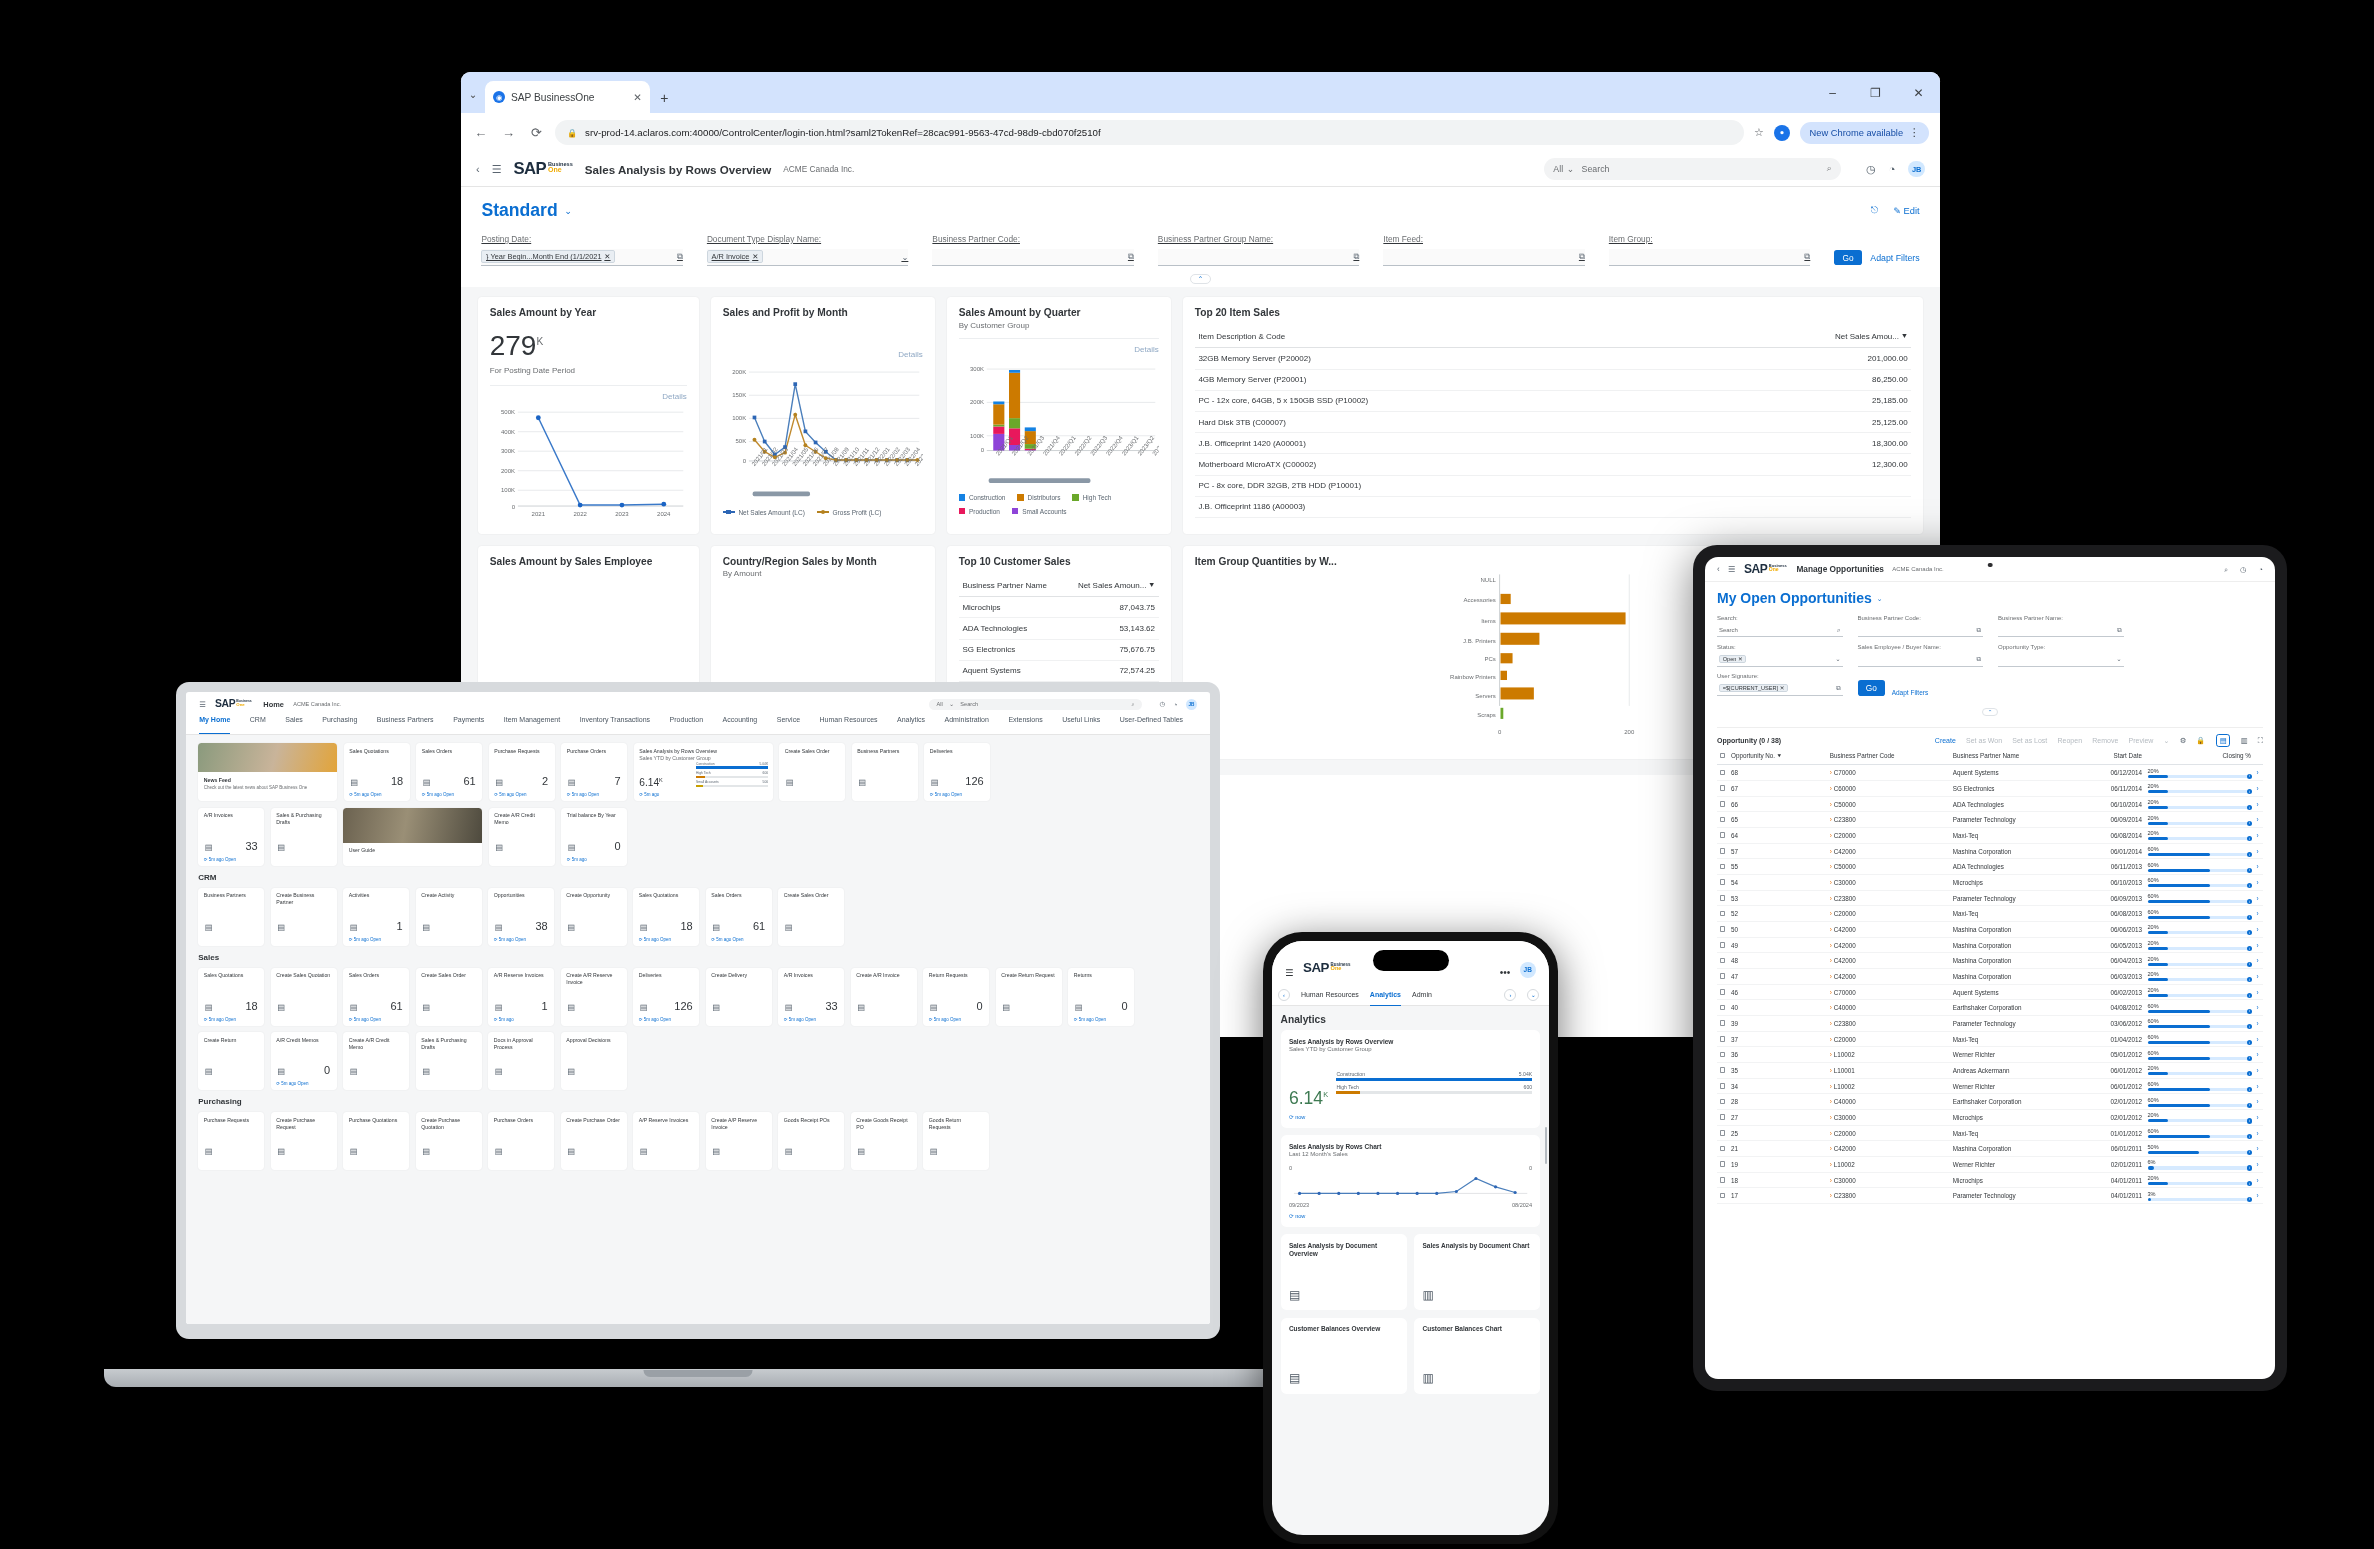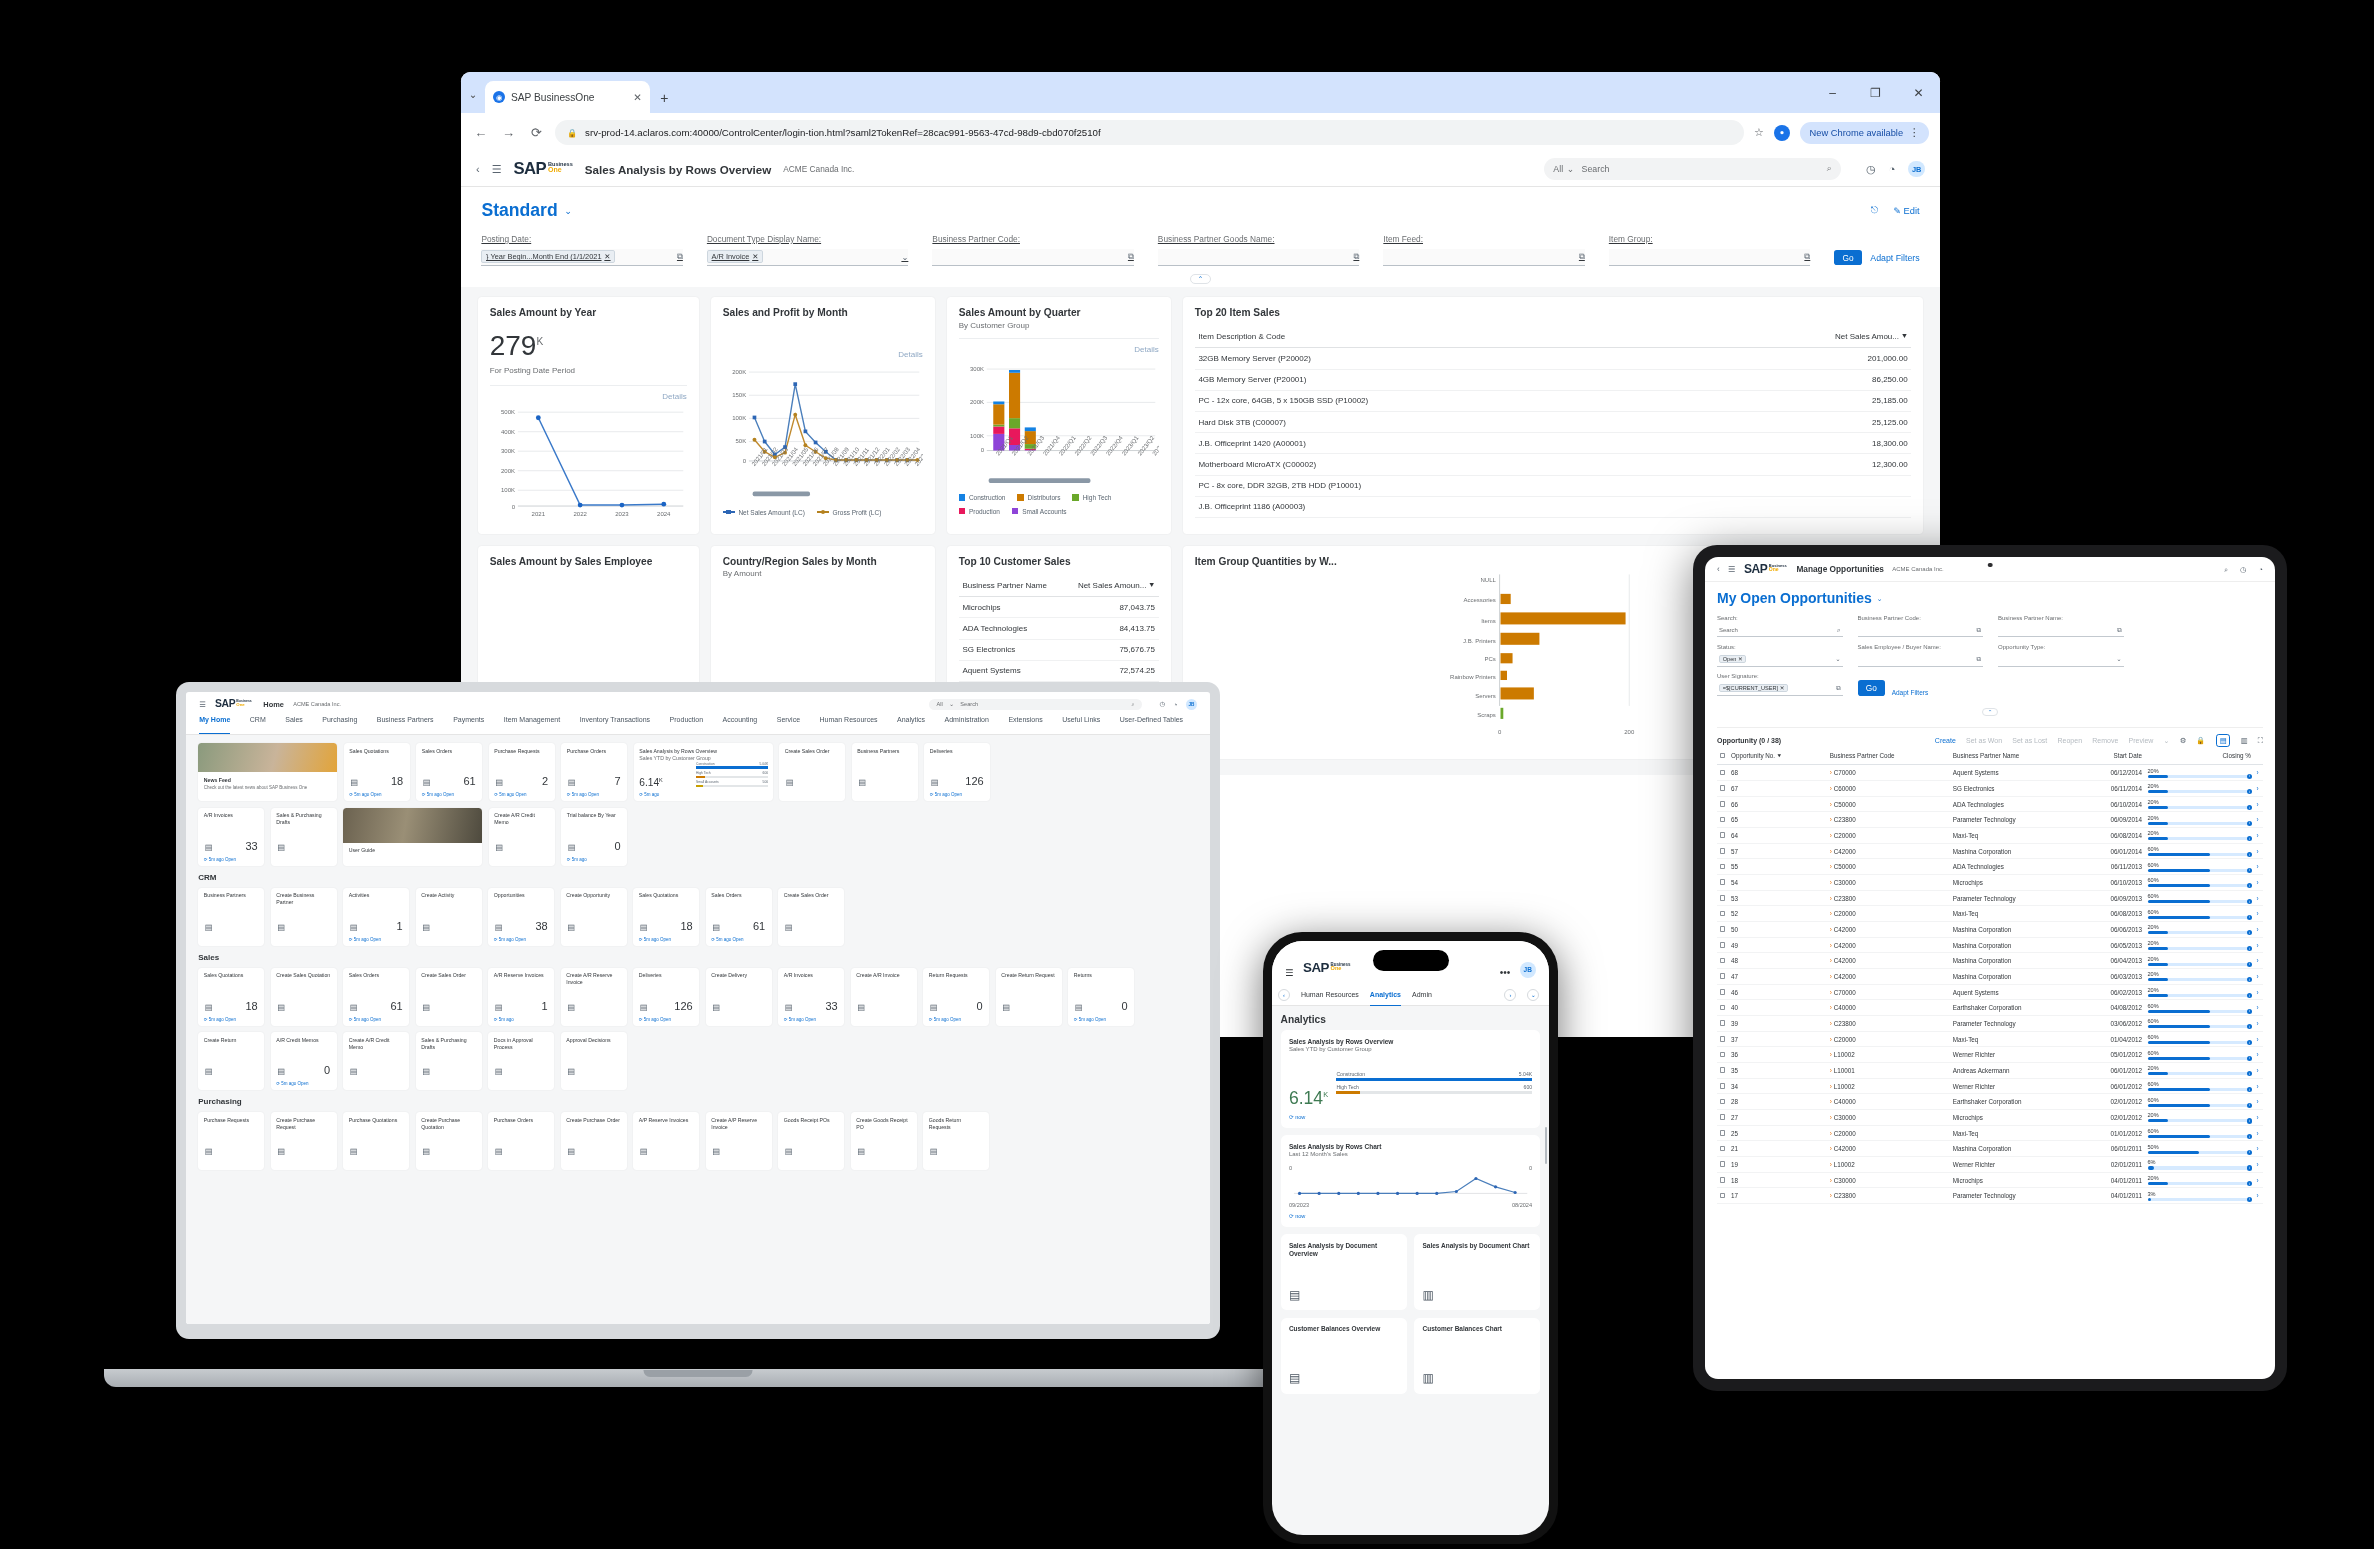--- a/index.html
+++ b/index.html
@@ -310,21 +310,21 @@
             <span class="vhi">⌄</span>
           </div>
         </div>
         <div class="filt">
           <div class="lbl">Business Partner Code:</div>
           <div class="inp">
               <span class="vhi">⧉</span>
             </div>
         </div>
         <div class="filt">
-          <div class="lbl">Business Partner Goods Name:</div>
+          <div class="lbl">Business Partner Group Name:</div>
           <div class="inp">
               <span class="vhi">⧉</span>
             </div>
         </div>
         <div class="filt">
           <div class="lbl">Item Feed:</div>
           <div class="inp">
               <span class="vhi">⧉</span>
             </div>
         </div>
@@ -617,21 +617,21 @@
               <th class="num"><span>Net Sales Amoun...</span> ⯆</th>
             </tr>
               </thead>
             <tbody id="top10-body">
                 <tr>
                   <td>Microchips</td>
                   <td class="num">87,043.75</td>
                 </tr>
                 <tr>
                   <td>ADA Technologies</td>
-                  <td class="num">84,413.75</td>
+                  <td class="num">53,143.62</td>
                 </tr>
                 <tr>
                   <td>SG Electronics</td>
                   <td class="num">75,676.75</td>
                 </tr>
                 <tr>
                   <td>Aquent Systems</td>
                   <td class="num">72,574.25</td>
                 </tr>
                 <tr>

